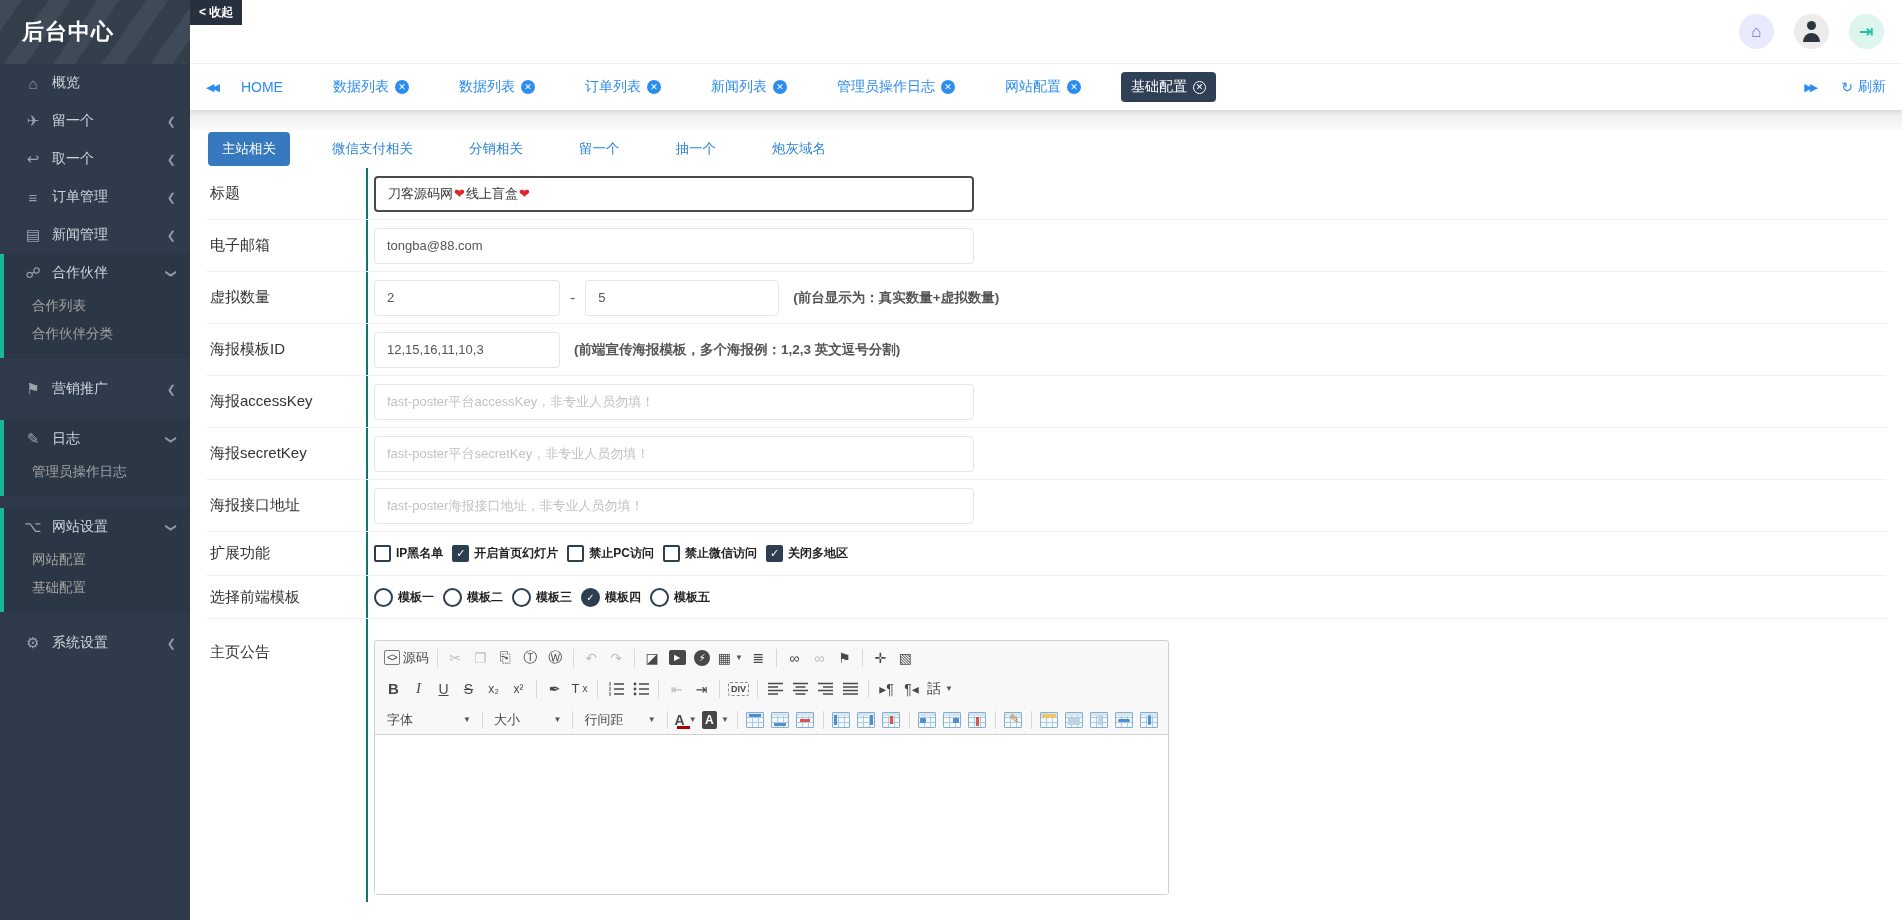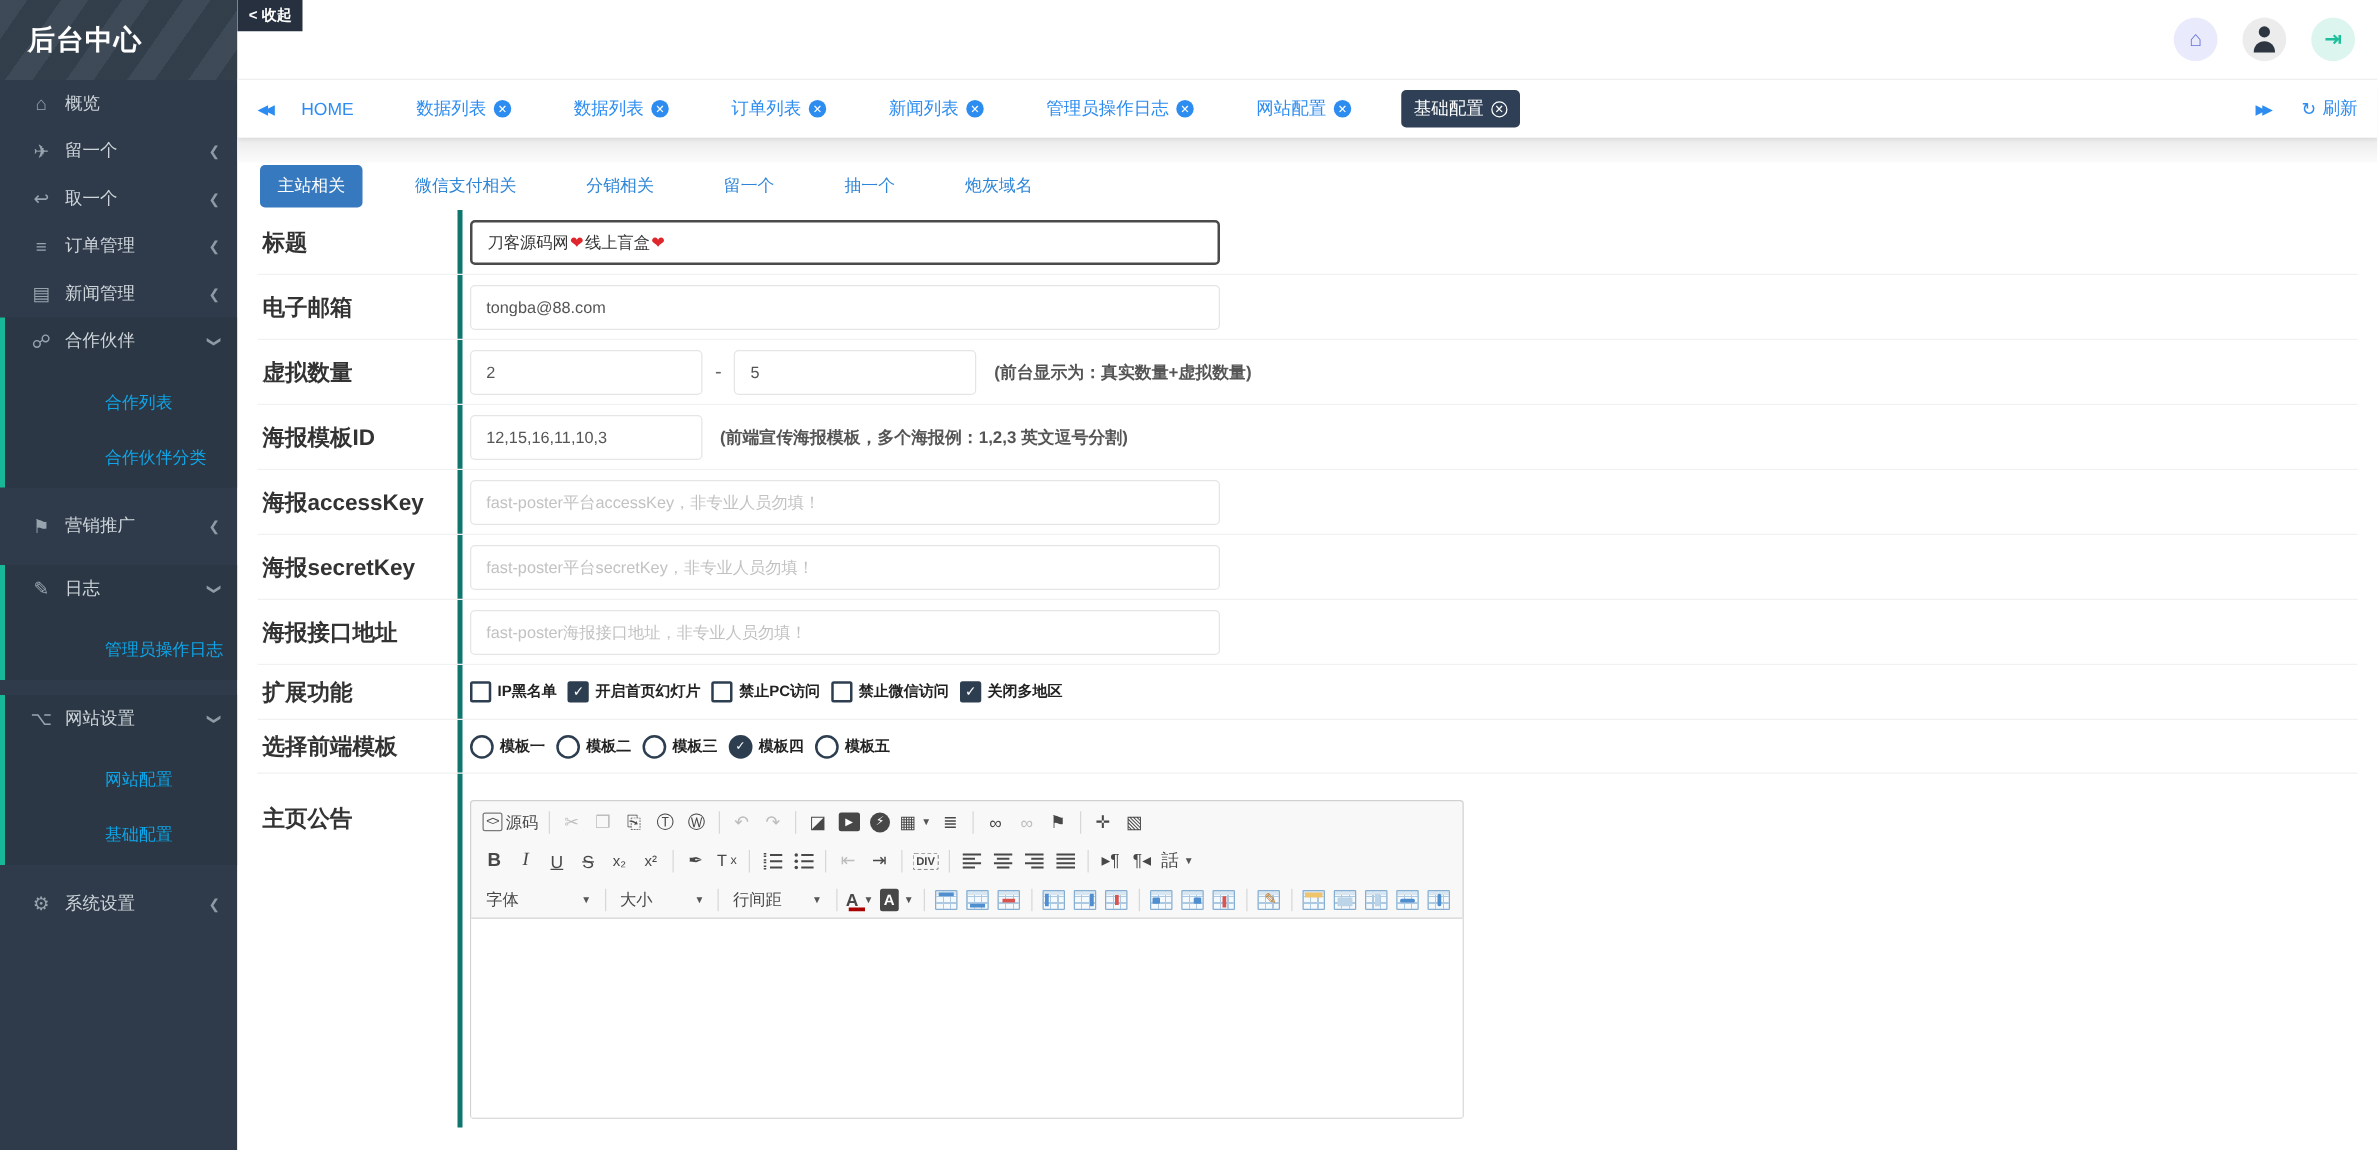--- a/index.html
+++ b/index.html
@@ -16,21 +16,21 @@
     background:#35424f;
     background-image:repeating-linear-gradient(125deg, rgba(255,255,255,.045) 0 18px, rgba(0,0,0,.05) 18px 40px);
     letter-spacing:1px; }
   .nav-item { height:38px; display:flex; align-items:center; padding:0 14px 0 24px; font-size:14px; cursor:pointer; }
   .nav-item .ni { width:18px; font-size:15px; color:#97a4ae; margin-right:10px; text-align:center; flex:0 0 18px; }
   .nav-item .nl { flex:1; color:#cdd5db; }
   .chev { color:#8e9aa4; font-size:11px; }
   .chev.down { display:inline-block; transform:rotate(90deg); }
   .nav-group { border-left:4px solid #17b798; background:#2b3744; padding-bottom:10px; }
   .nav-group .nav-item { padding-left:20px; }
-  .sub-item { height:28px; line-height:28px; padding-left:80px; font-size:13.5px; color:#0ea5e9; cursor:pointer;margin-top:16px; }
+  .sub-item { height:28px; line-height:28px; padding-left:28px; font-size:13.5px; color:#a3a3a3; cursor:pointer; }
   .gap12 { height:12px; }
 
   
   .tophead { height:64px; background:#fff; border-bottom:1px solid #f0f0f0; display:flex; align-items:center;
     justify-content:flex-end; padding-right:18px; gap:20px; }
   .circle-btn { width:35px; height:35px; border-radius:50%; display:flex; align-items:center; justify-content:center;
     font-size:17px; cursor:pointer; }
   .cb-home { background:#e9eafb; color:#6673d6; }
   .cb-user { background:#ececec; color:#2c3540; position:relative; }
   .cb-user .head { width:9px; height:9px; border-radius:50%; background:#2c3540; position:absolute; top:7px; left:13px; }
@@ -55,23 +55,23 @@
   
   .content { flex:1; overflow:hidden; padding:0 16px; background:#fff; }
   .fade { height:20px; margin:0 -16px; background:linear-gradient(#ebebeb,#fbfbfb); }
   .ctabs { display:flex; align-items:center; gap:28px; height:38px; padding-left:2px; }
   .ctab { color:#2d85d8; font-size:13.5px; cursor:pointer; padding:8px 14px; border-radius:4px; }
   .ctab.active { background:#3779bf; color:#fff; }
 
   
   .frow { display:flex; border-bottom:1px solid #f1f1f1; min-height:51px; align-items:center; }
   .frow.nb { border-bottom:none; align-items:flex-start; }
-  .flabel { width:160px; font-size:18px; font-weight:700; color:#333; padding-left:4px; flex:0 0 160px; }
+  .flabel { width:160px; font-size:15px; font-weight:400; color:#333; padding-left:4px; flex:0 0 160px; }
   .frow.nb .flabel { padding-top:24px; }
-  .ffield { flex:1; border-left:4px solid #0f766e; display:flex; align-items:center; padding:7px 0 7px 6px; min-height:51px; }
+  .ffield { flex:1; border-left:2px solid #0f766e; display:flex; align-items:center; padding:7px 0 7px 6px; min-height:51px; }
   .frow.nb .ffield { min-height:0; }
   input.inp, .inp { height:36px; border:1px solid #e5e5e5; border-radius:4px; font-size:13px; color:#555;
     padding:0 12px; background:#fff; outline:none; font-family:inherit; display:flex; align-items:center; }
   .w-long { width:600px; } .w-short { width:186px; } .w-short2 { width:194px; }
   .inp.focused { border:2px solid #4a4a4a; color:#333; }
   .heart { color:#e0262d; margin:0 1px; }
   input.inp::placeholder { color:#c2c2c2; }
   .dash { margin:0 10px; color:#666; }
   .hint { margin-left:14px; font-size:13.5px; font-weight:700; color:#555; }
 

